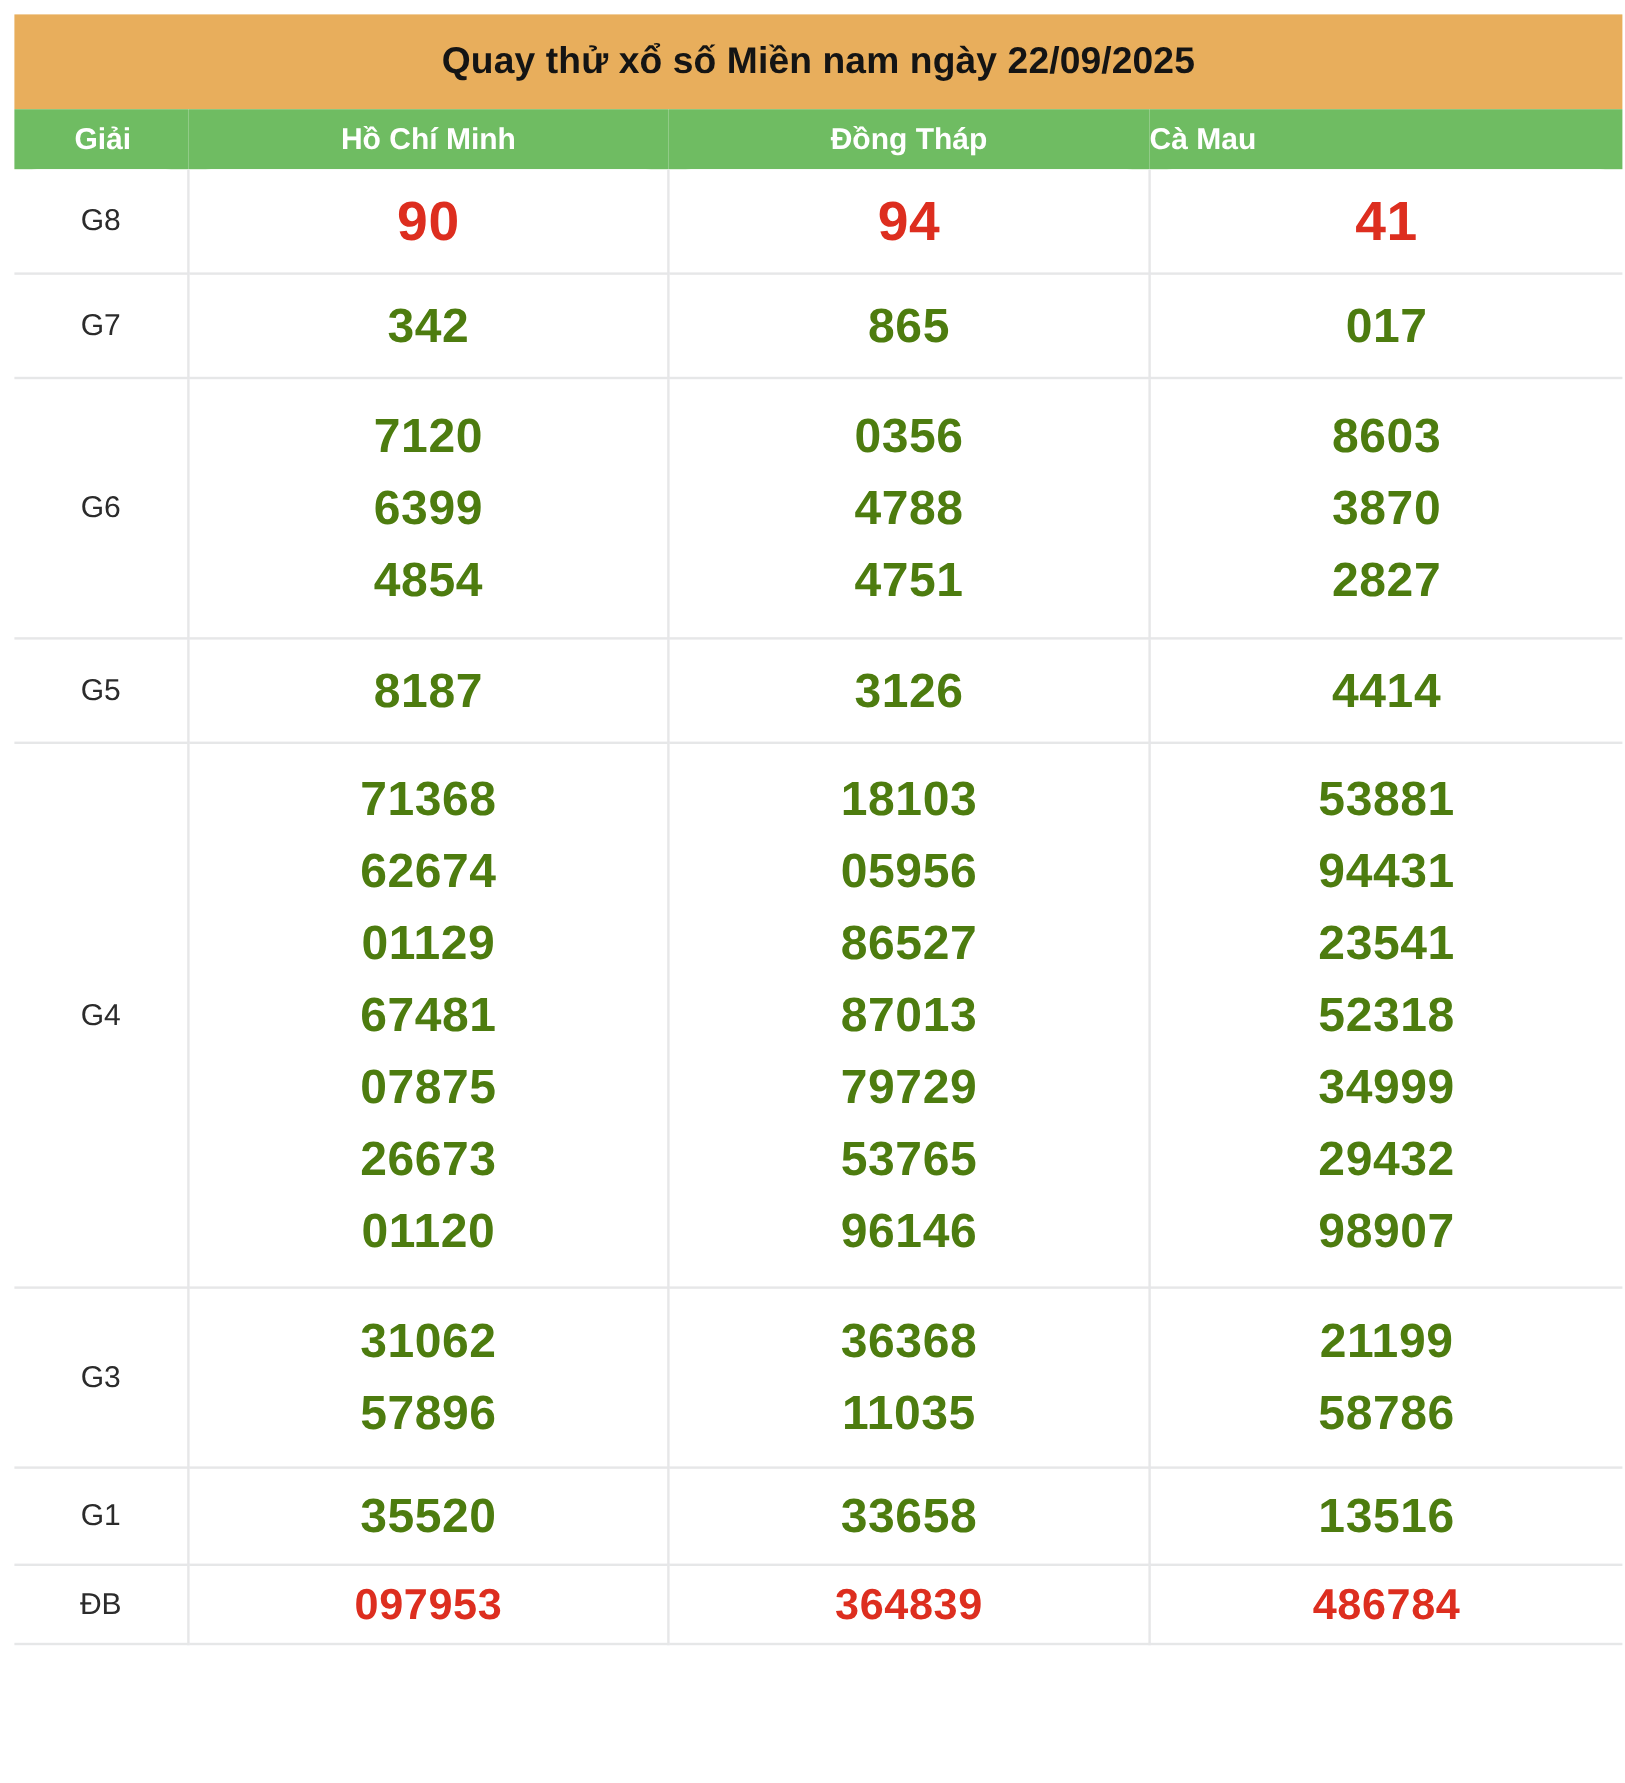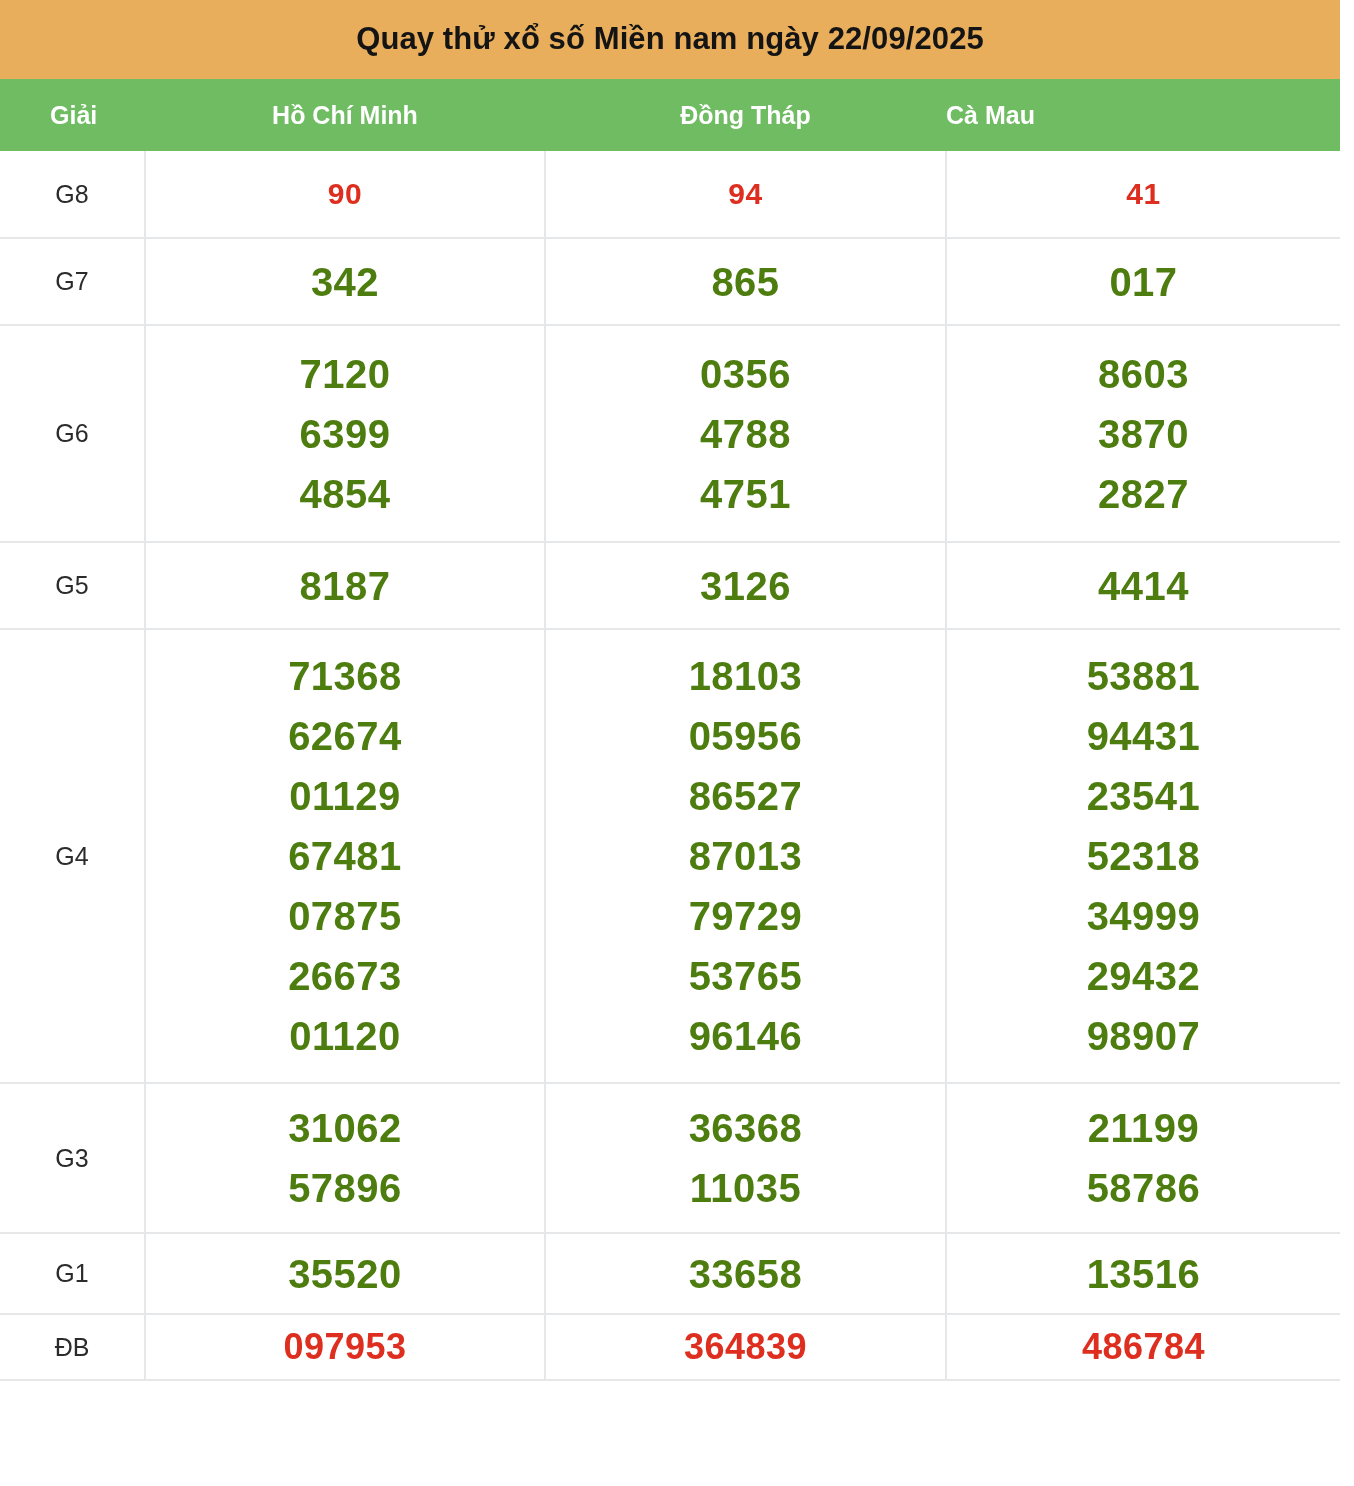--- a/index.html
+++ b/index.html
@@ -10,21 +10,21 @@
   }
   body {
     width: 1354px;
     height: 1486px;
     font-family: "Liberation Sans", sans-serif;
     -webkit-font-smoothing: antialiased;
   }
 
   .lottery-wrap {
     width: 1340px;
-    margin: 0;
+    margin: 12px;
     background: #ffffff;
   }
 
   
   .title-bar {
     background: #e8ae5c;
     height: 79px;
     display: flex;
     align-items: center;
     justify-content: center;
@@ -49,21 +49,21 @@
   table.results col.c-prize  { width: 145px; }
   table.results col.c-prov1  { width: 400px; }
   table.results col.c-prov2  { width: 401px; }
   table.results col.c-prov3  { width: 394px; }
 
   thead th {
     background: #6fbc62;
     color: #ffffff;
     font-size: 25px;
     font-weight: bold;
-    height: 72px;
+    height: 50px;
     padding: 0;
     vertical-align: middle;
     border: none;
   }
   thead th.prize-head {
     text-align: left;
     padding-left: 50px;
   }
   thead th.prov-head {
     text-align: center;
@@ -99,21 +99,21 @@
     font-size: 40px;
     font-weight: bold;
     color: #4d7c0f;
     line-height: 60px;
     letter-spacing: 0.5px;
   }
   .num.red {
     color: #dd2e1f;
   }
   .num.big {
-    font-size: 30px;
+    font-size: 46px;
     line-height: 62px;
   }
   .num.xl {
     font-size: 36px;
     line-height: 64px;
   }
 
   .num-stack {
     display: flex;
     flex-direction: column;

